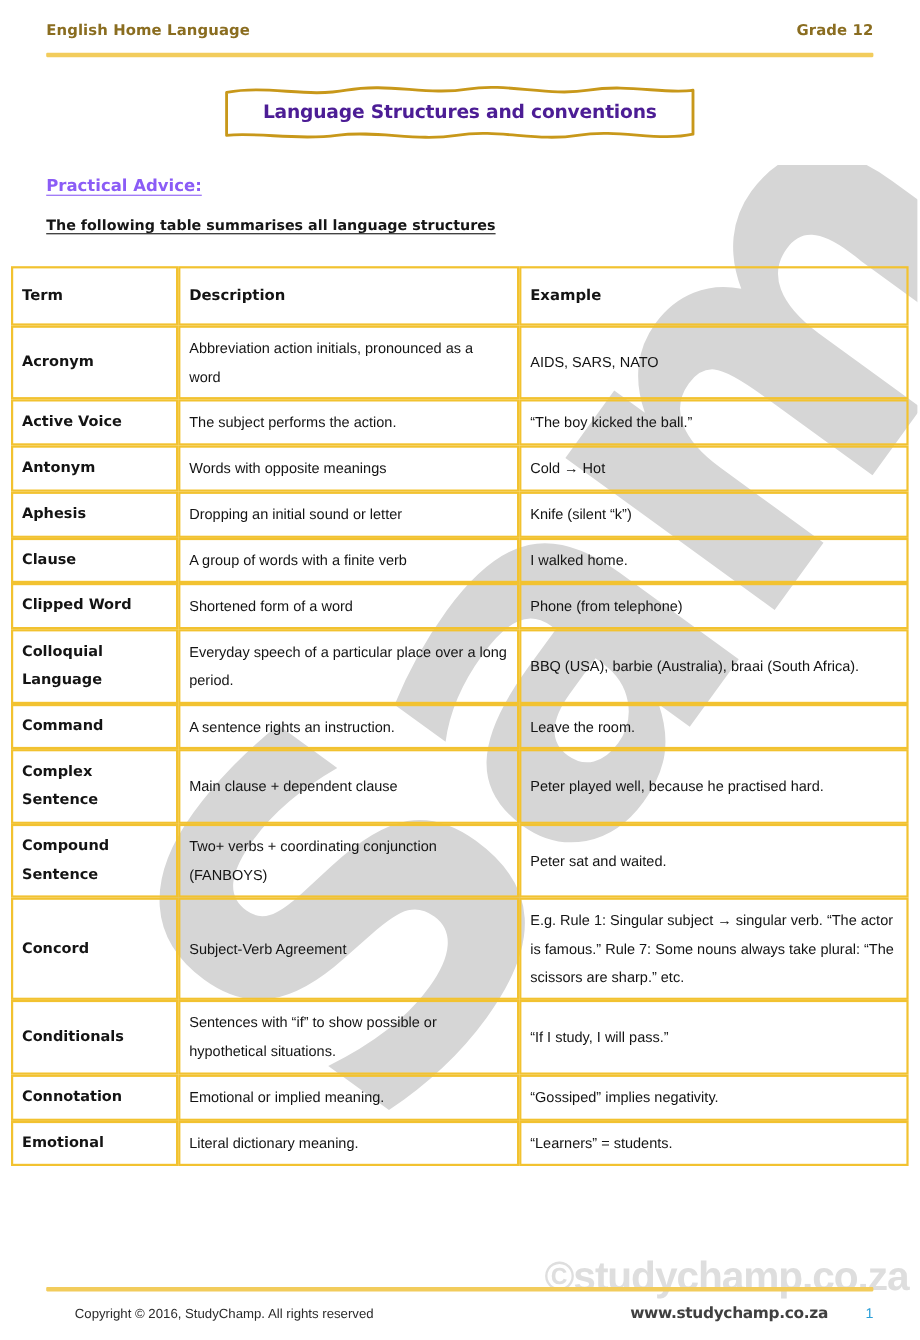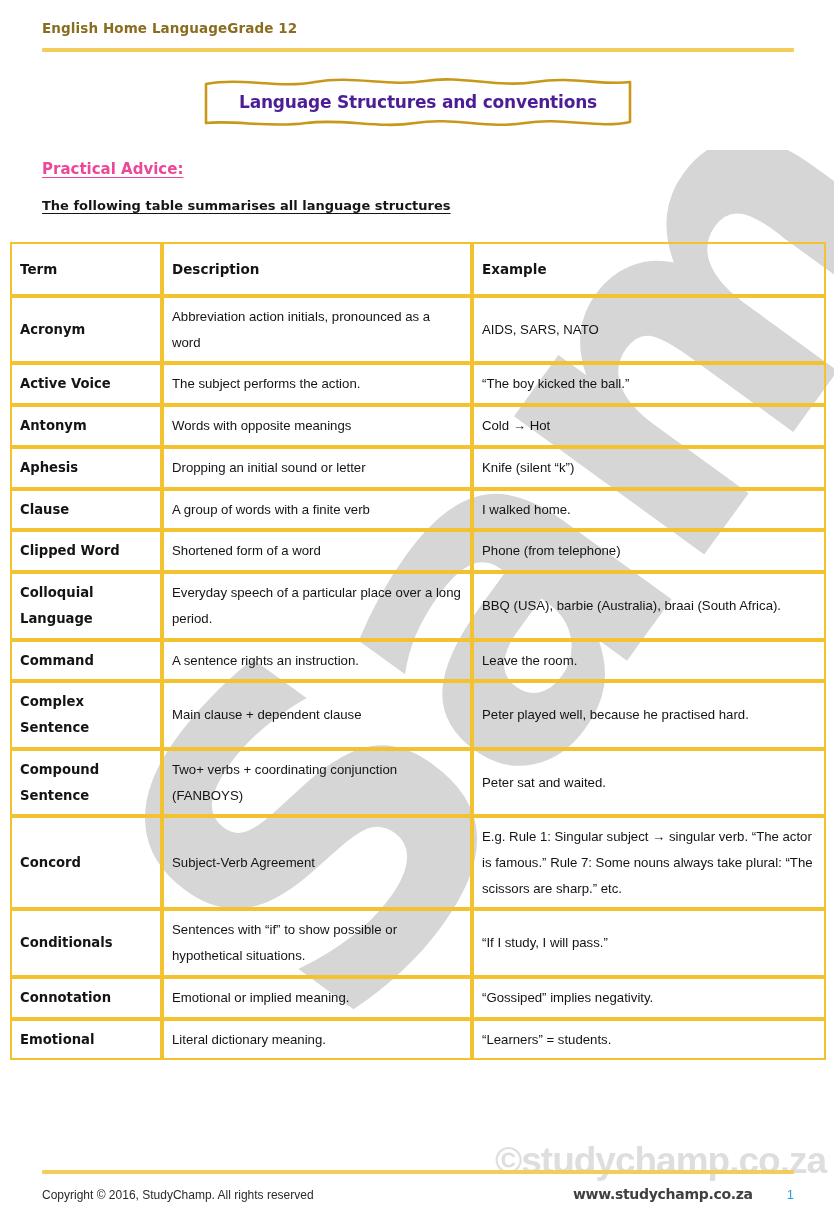--- a/index.html
+++ b/index.html
@@ -38,21 +38,21 @@
     color:#dedede;
     letter-spacing:-1px;
     z-index:5;
     pointer-events:none;
     white-space:nowrap;
   }
 
   
   .doc-header{
     position:relative;z-index:8;
-    display:flex;align-items:baseline;
+    display:flex;justify-content:space-between;align-items:baseline;
     padding:20px 42px 0 42px;
   }
   .doc-header span{
     font-family:"DejaVu Sans", sans-serif;
     font-weight:bold;font-size:13.5px;
     color:#8a6d20;
     letter-spacing:.1px;
   }
   .hrule{
     position:relative;z-index:8;
@@ -80,21 +80,21 @@
     color:#4c1d95;
     letter-spacing:-.2px;
   }
 
   
   .advice{position:relative;z-index:8;padding:0 42px;}
   .advice-title{
     margin-top:32px;
     font-family:"DejaVu Sans", sans-serif;
     font-weight:bold;font-size:15px;
-    color:#ec4899;
+    color:#8b5cf6;
     text-decoration:underline;
     text-underline-offset:3px;
   }
   .advice-sub{
     margin-top:20px;
     font-family:"DejaVu Sans", sans-serif;
     font-weight:bold;font-size:13px;
     color:#161616;
     text-decoration:underline;
     text-underline-offset:3px;
@@ -146,20 +146,21 @@
   }
   .frule{height:4px;background:#f2cc5c;border-radius:1px;}
   .frow{
     display:flex;align-items:baseline;
     margin-top:12px;
   }
   .copyright{
     font-family:"Liberation Sans", sans-serif;
     font-size:12px;color:#2b2b2b;
     flex:0 0 auto;
+    margin-left:26px;
   }
   .site{
     margin-left:auto;
     font-family:"DejaVu Sans", sans-serif;
     font-weight:bold;font-size:14px;
     color:#404040;
     letter-spacing:-.3px;
   }
   .pageno{
     margin-left:34px;

